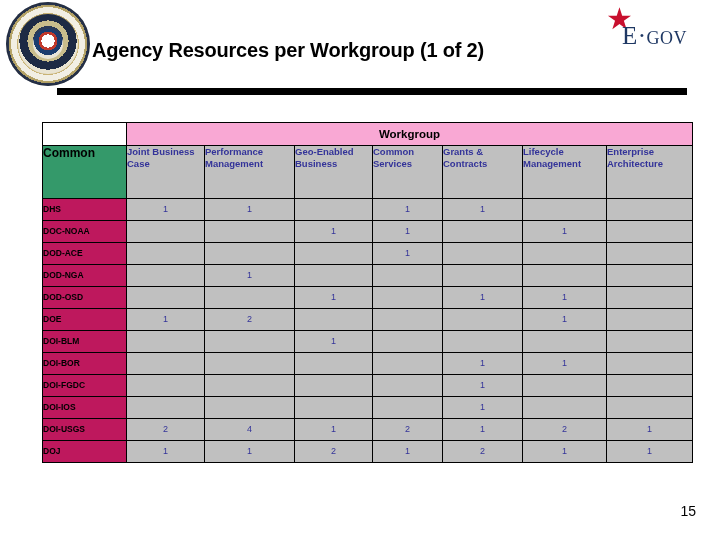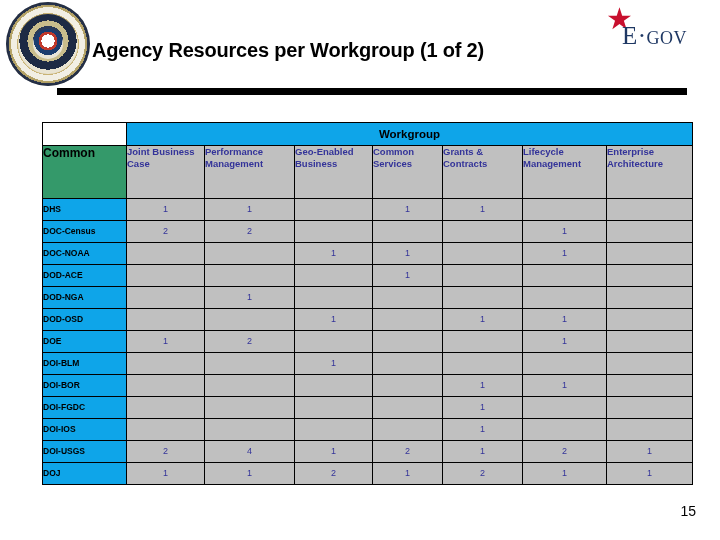--- a/index.html
+++ b/index.html
@@ -55,33 +55,33 @@
   .egov .egov-word .sm{font-size:18px;}
 
   
   .tbl-wrap{position:absolute;left:42px;top:122px;width:650px;}
   table.grid{border-collapse:collapse;table-layout:fixed;width:650px;}
   table.grid td,table.grid th{
     border:1px solid #000000;padding:0;vertical-align:top;
   }
   .c-blank{background:#ffffff;height:22px;}
   .c-wg{
-    background:#0ea5e9;color:#000000;font-size:11.5px;font-weight:bold;
+    background:#f9a8d4;color:#000000;font-size:11.5px;font-weight:bold;
     text-align:center;height:22px;line-height:22px;
   }
   .c-agency-h{
     background:#34996a;color:#000000;font-size:12px;font-weight:bold;
     padding:6px 0 0 6px;height:52px;
   }
   .c-col-h{
     background:#c0c0c0;color:#333399;font-size:9.5px;font-weight:bold;
     padding:5px 0 0 5px;line-height:1.22;height:52px;margin-top:12px;
   }
   .r-label{
-    background:#0ea5e9;color:#000000;font-size:8.5px;font-weight:bold;
+    background:#be185d;color:#000000;font-size:8.5px;font-weight:bold;
     padding:0 0 0 6px;height:21px;line-height:21px;white-space:nowrap;margin-top:28px;
   }
   .r-cell{
     background:#c0c0c0;color:#333399;font-size:9px;
     text-align:center;height:21px;line-height:21px;
   }
 
   .pageno{
     position:absolute;right:24px;top:503px;
     font-size:14px;color:#000000;
@@ -138,30 +138,20 @@
             <td class="r-label">DHS</td>
             <td class="r-cell">1</td>
             <td class="r-cell">1</td>
             <td class="r-cell"></td>
             <td class="r-cell">1</td>
             <td class="r-cell">1</td>
             <td class="r-cell"></td>
             <td class="r-cell"></td>
           </tr>
           <tr>
-            <td class="r-label">DOC-Census</td>
-            <td class="r-cell">2</td>
-            <td class="r-cell">2</td>
-            <td class="r-cell"></td>
-            <td class="r-cell"></td>
-            <td class="r-cell"></td>
-            <td class="r-cell">1</td>
-            <td class="r-cell"></td>
-          </tr>
-          <tr>
             <td class="r-label">DOC-NOAA</td>
             <td class="r-cell"></td>
             <td class="r-cell"></td>
             <td class="r-cell">1</td>
             <td class="r-cell">1</td>
             <td class="r-cell"></td>
             <td class="r-cell">1</td>
             <td class="r-cell"></td>
           </tr>
           <tr>

